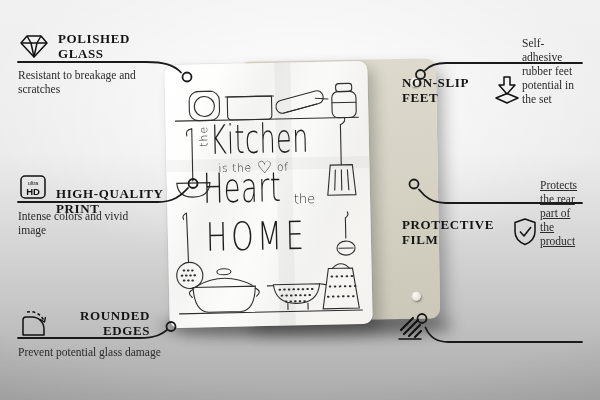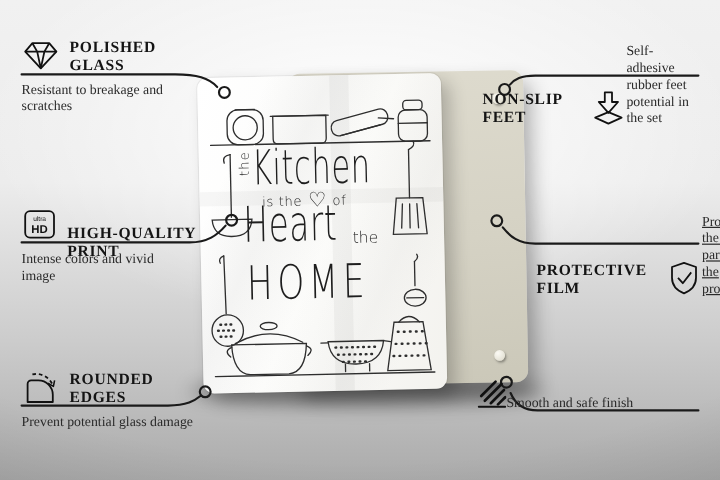--- a/index.html
+++ b/index.html
@@ -209,53 +209,52 @@
           <text x="15" y="21.5" font-size="9.5" font-weight="bold" text-anchor="middle" fill="#111" stroke="none" font-family="Liberation Sans, sans-serif">HD</text>
         </svg>
       </span>
       <span class="c-title" style="width:114px;margin-top:27px;">HIGH-QUALITY PRINT</span>
     </div>
     <div class="c-desc" style="width:115px;">Intense colors and vivid image</div>
   </div>
 
   <div class="callout right" style="right:18px;top:172px;width:180px;">
     <div class="hdr">
-      <span class="c-title" style="width:100px;margin-left:45px;">PROTECTIVE FILM</span>
+      <span class="c-title" style="width:100px;">PROTECTIVE FILM</span>
       <span class="icon">
         <svg width="30" height="32" viewBox="0 0 30 32" fill="none" stroke="#111" stroke-width="1.5" stroke-linejoin="round">
           <path d="M15 3 l10 3.5 v9 q0 9 -10 13 q-10 -4 -10 -13 v-9 z"></path>
           <path d="M10 15.5 l4 4.5 7 -9"></path>
         </svg>
       </span>
     </div>
     <div class="c-desc" style="width:125px;text-decoration:underline;">Protects the rear part of the product</div>
   </div>
 
   <div class="callout" style="left:18px;top:307px;width:220px;">
     <div class="hdr">
       <span class="icon">
         <svg width="32" height="30" viewBox="0 0 32 30" fill="none" stroke="#111" stroke-width="1.5" stroke-linejoin="round">
           <path d="M5 27 V12 a3 3 0 0 1 3 -3 h6 a12 12 0 0 1 12 12 v6 z"></path>
           <path d="M9 4 a15 15 0 0 1 17 9" stroke-dasharray="3 2.4"></path>
           <path d="M27.5 9 l-1 5 -4.5 -2.6" stroke-width="1.3"></path>
         </svg>
       </span>
-      <span class="c-title" style="width:92px;">ROUNDED EDGES</span>
+      <span class="c-title" style="width:92px;text-align:right;">ROUNDED EDGES</span>
     </div>
     <div class="c-desc" style="width:210px;">Prevent potential glass damage</div>
   </div>
 
   <div class="callout right" style="right:18px;top:311px;width:190px;">
     <div class="hdr">
       <span class="icon">
         <svg width="30" height="30" viewBox="0 0 30 30" fill="none" stroke="#111" stroke-width="2.2" stroke-linecap="round">
           <path d="M9 18 L21 6"></path>
           <path d="M12 22 L26 8"></path>
           <path d="M17 24 L28 13"></path>
           <path d="M23 25 L29 19"></path>
           <path d="M7 27 h22" stroke-width="1.6"></path>
         </svg>
       </span>
     </div>
-    <div class="c-desc" style="width:170px;">Smooth and safe finish</div>
   </div>
 
 </div>
 
 </body></html>

